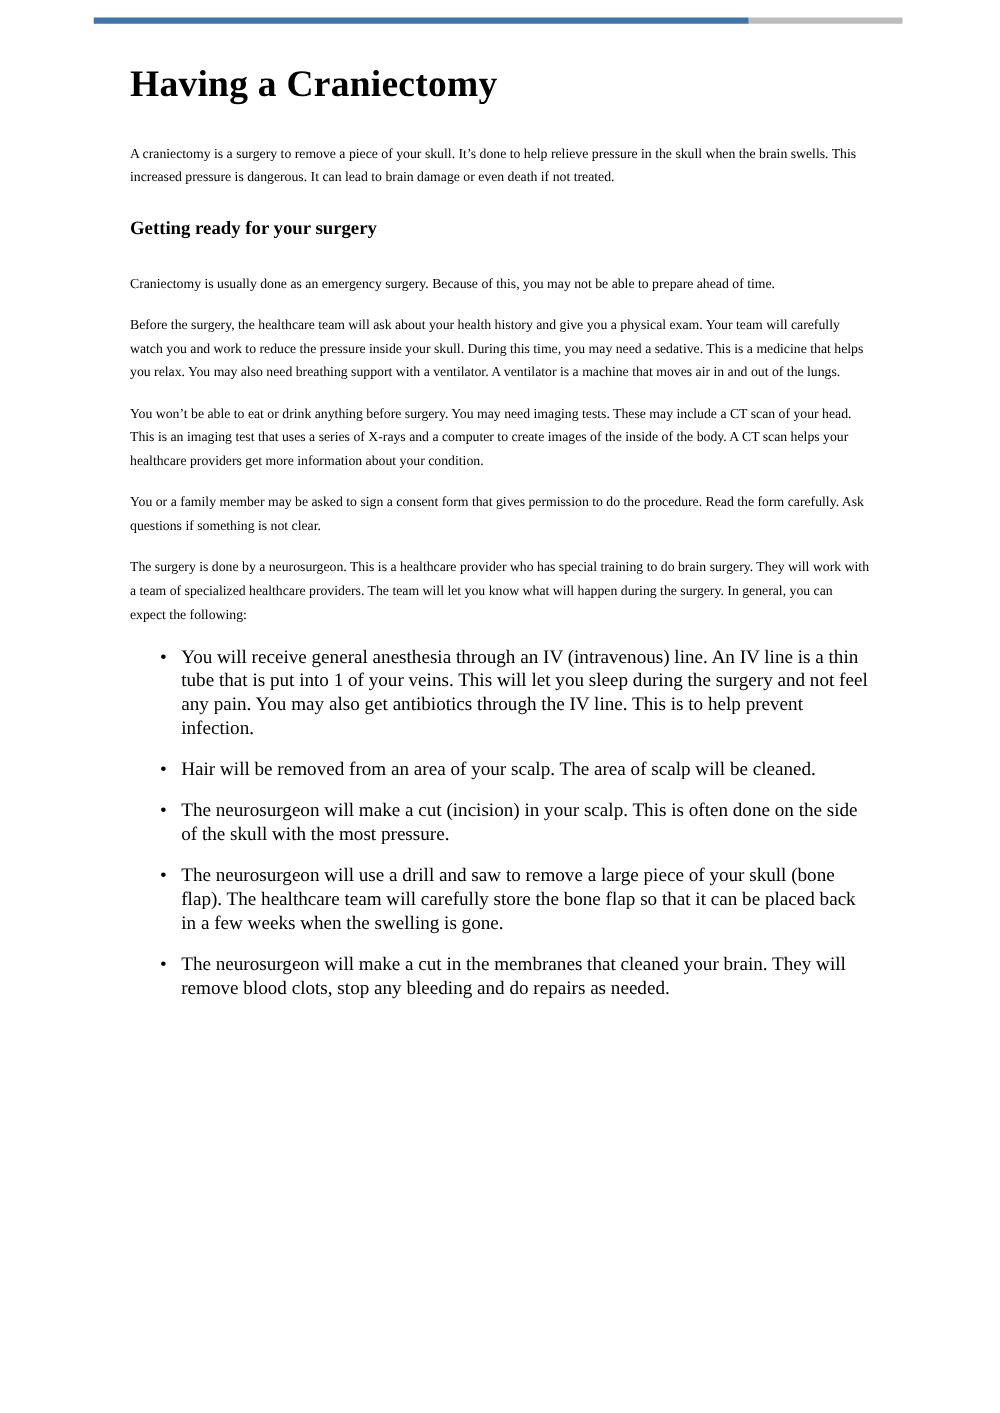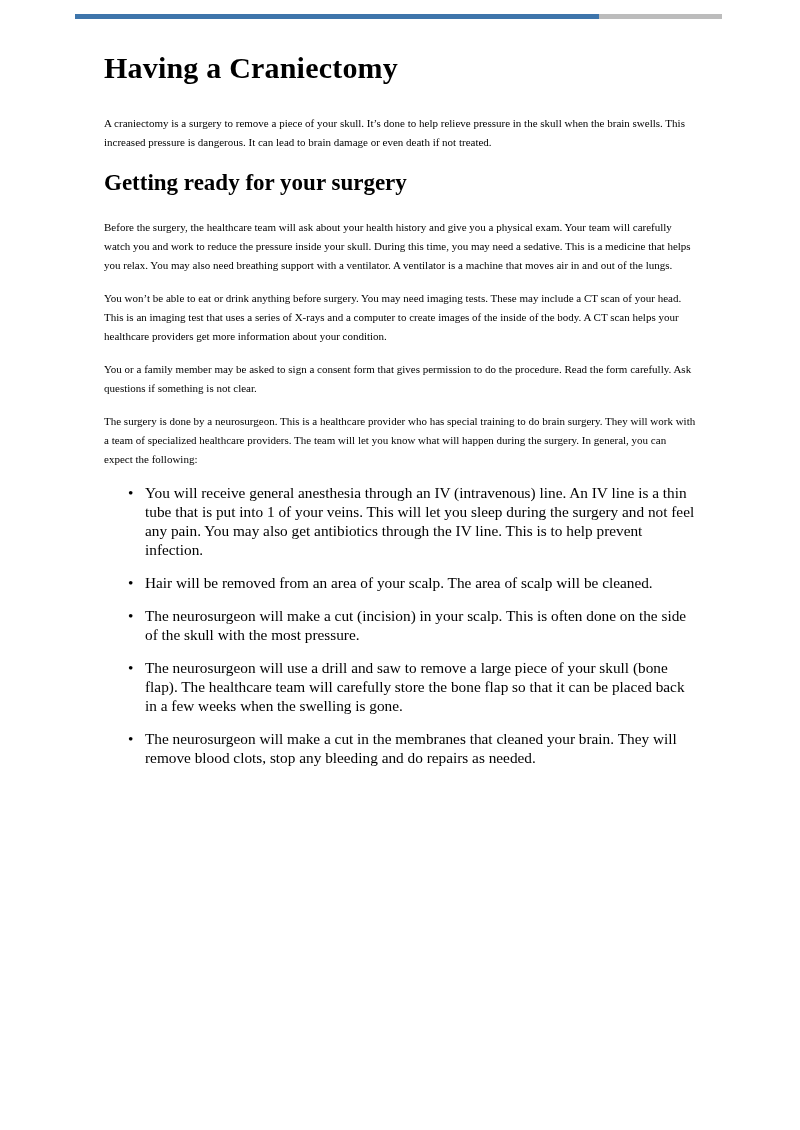--- a/index.html
+++ b/index.html
@@ -26,21 +26,21 @@
   .rule .seg-gray{flex:1;background:var(--bar-gray);}
   .content{
     position:absolute;
     left:104px;top:50px;width:593px;
   }
   h1{
     font-size:30px;line-height:36px;font-weight:bold;
     margin:0 0 28px 0;letter-spacing:0.2px;
   }
   h2{
-    font-size:23px;line-height:26px;font-weight:bold;
+    font-size:15px;line-height:26px;font-weight:bold;
     margin:18px 0 22px 0;
   }
   p{
     font-size:11px;line-height:19px;
     margin:0 0 14px 0;
   }
   ul{
     list-style:none;
     margin:0 0 14px 0;
     padding:0 0 0 41px;
@@ -75,20 +75,21 @@
     <div class="seg-blue"></div>
     <div class="seg-gray"></div>
   </div>
 
   <div class="content">
     <h1>Having a Craniectomy</h1>
 
     <p>A craniectomy is a surgery to remove a piece of your skull. It’s done to help relieve pressure in the skull when the brain swells. This increased pressure is dangerous. It can lead to brain damage or even death if not treated.</p>
 
     <h2>Getting ready for your surgery</h2>
+    <p>Craniectomy is usually done as an emergency surgery. Because of this, you may not be able to prepare ahead of time.</p>
     <p>Before the surgery, the healthcare team will ask about your health history and give you a physical exam. Your team will carefully watch you and work to reduce the pressure inside your skull. During this time, you may need a sedative. This is a medicine that helps you relax. You may also need breathing support with a ventilator. A ventilator is a machine that moves air in and out of the lungs.</p>
     <p>You won’t be able to eat or drink anything before surgery. You may need imaging tests. These may include a CT scan of your head. This is an imaging test that uses a series of X-rays and a computer to create images of the inside of the body. A CT scan helps your healthcare providers get more information about your condition.</p>
     <p>You or a family member may be asked to sign a consent form that gives permission to do the procedure. Read the form carefully. Ask questions if something is not clear.</p>
 
     <p>The surgery is done by a neurosurgeon. This is a healthcare provider who has special training to do brain surgery. They will work with a team of specialized healthcare providers. The team will let you know what will happen during the surgery. In general, you can expect the following:</p>
 
     <ul>
       <li>You will receive general anesthesia through an IV (intravenous) line. An IV line is a thin tube that is put into 1 of your veins. This will let you sleep during the surgery and not feel any pain. You may also get antibiotics through the IV line. This is to help prevent infection.</li>
       <li>Hair will be removed from an area of your scalp. The area of scalp will be cleaned.</li>
       <li>The neurosurgeon will make a cut (incision) in your scalp. This is often done on the side of the skull with the most pressure.</li>

